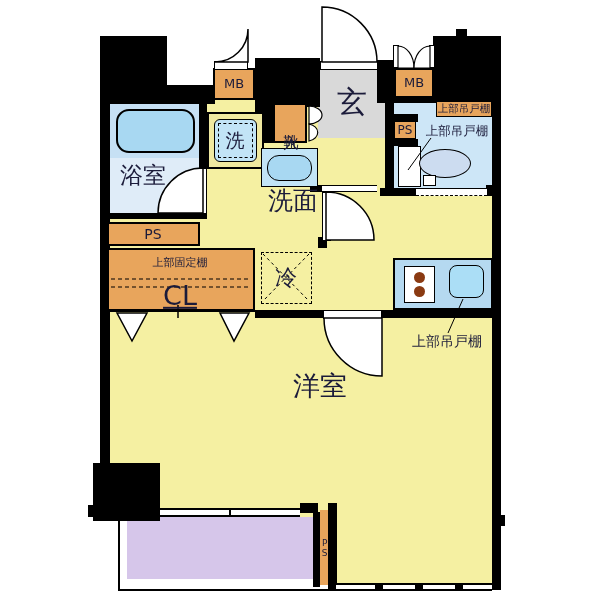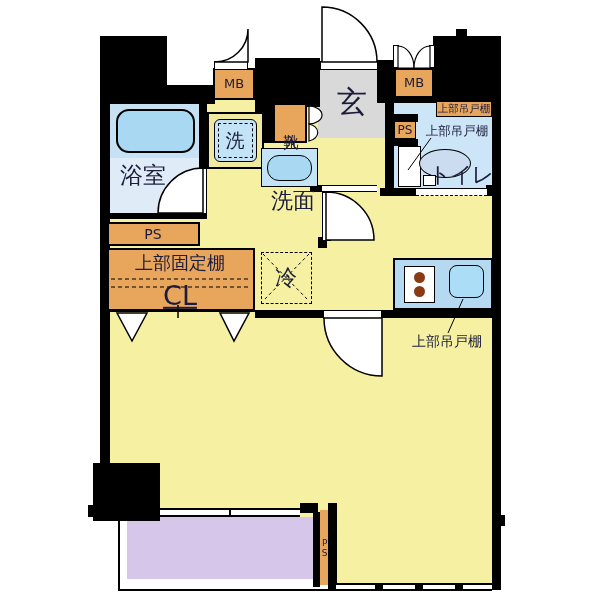--- a/index.html
+++ b/index.html
@@ -131,22 +131,22 @@
 
   <div class="lbl" style="left:143px;top:175px;font-size:23px;">浴室</div>
   <div class="lbl" style="left:235px;top:141px;font-size:19px;">洗</div>
   <div class="lbl" style="left:234px;top:84px;font-size:13px;">MB</div>
   <div class="lbl vert" style="left:290px;top:122px;font-size:15px;">靴入</div>
   <div class="lbl" style="left:352px;top:102px;font-size:30px;">玄</div>
   <div class="lbl" style="left:414px;top:83px;font-size:13px;">MB</div>
   <div class="lbl" style="left:464px;top:109px;font-size:10.5px;">上部吊戸棚</div>
   <div class="lbl" style="left:405px;top:130px;font-size:12px;">PS</div>
   <div class="lbl" style="left:457px;top:131px;font-size:12.5px;">上部吊戸棚</div>
-  <div class="lbl" style="left:461px;top:175px;font-size:22px;letter-spacing:-1px;">トイレ</div>
-  <div class="lbl" style="left:293px;top:201px;font-size:22px;">洗面</div>
+  <div class="lbl" style="left:293px;top:201px;font-size:25px;">洗面</div>
   <div class="lbl" style="left:153px;top:234px;font-size:14px;">PS</div>
-  <div class="lbl" style="left:180px;top:263px;font-size:18px;">上部固定棚</div>
+  <div class="lbl" style="left:180px;top:263px;font-size:11px;">上部固定棚</div>
   <div class="lbl" style="left:180px;top:296px;font-size:27px;text-decoration:underline;">CL</div>
   <div class="lbl" style="left:286px;top:278px;font-size:22px;">冷</div>
   <div class="lbl" style="left:447px;top:341px;font-size:14px;">上部吊戸棚</div>
+  <div class="lbl" style="left:320px;top:386px;font-size:27px;">洋室</div>
   <div class="lbl vert" style="left:324px;top:548px;font-size:9px;">PS</div>
 
 </div>
 
 </body></html>

